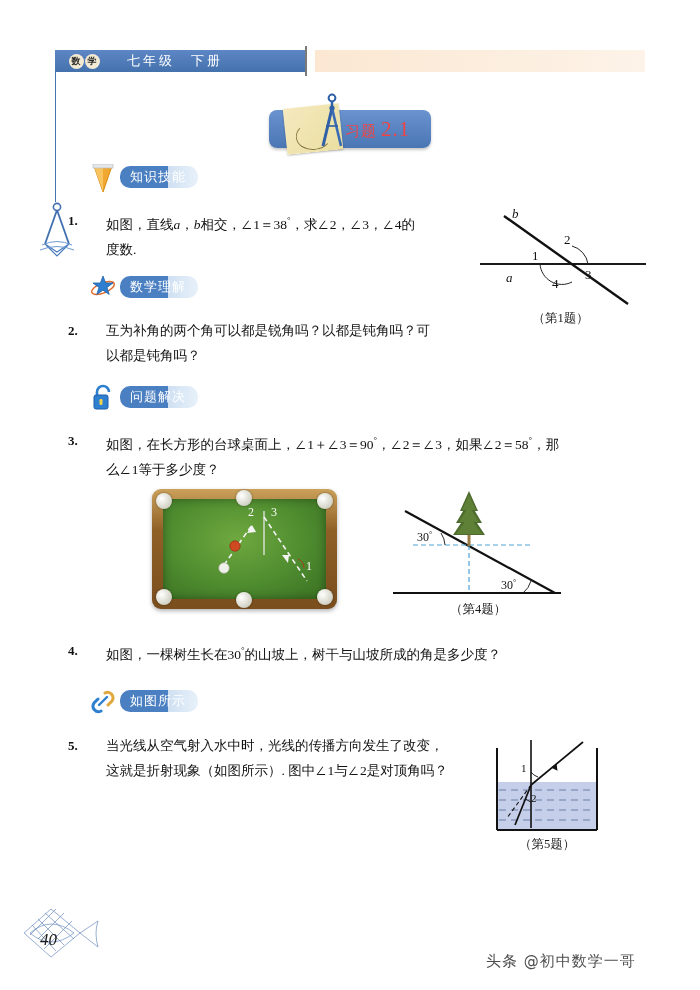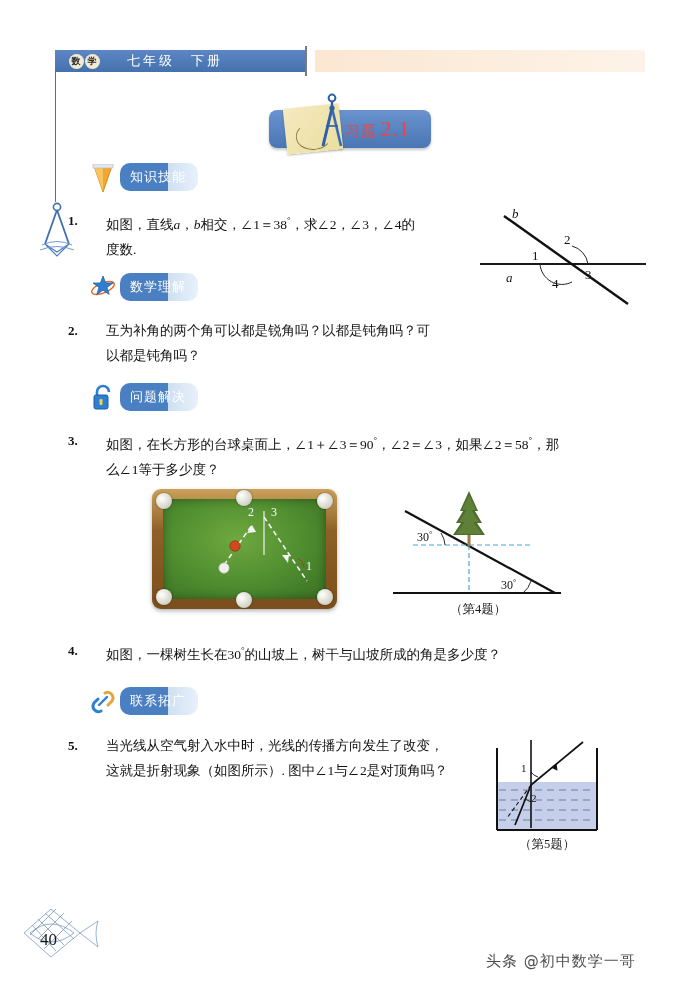--- a/index.html
+++ b/index.html
@@ -43,21 +43,21 @@
     border:1.2px solid #8a7c4a;border-radius:50%;border-top-color:transparent;border-right-color:transparent;}
   .title-compass{position:absolute;left:312px;top:92px;width:40px;height:62px;}
   .title-text{position:absolute;left:345px;top:117px;color:#ef4444;
     font-family:"DejaVu Sans",sans-serif;}
   .title-text .cn{font-size:15px;letter-spacing:1px;}
   .title-text .num{font-size:21px;letter-spacing:1px;margin-left:4px;
     font-family:"Liberation Serif",serif;}
 
   
   .sec{position:absolute;height:22px;display:flex;align-items:center;}
-  .sec .pill{height:28px;border-radius:10px;padding:0 12px 0 10px;
+  .sec .pill{height:22px;border-radius:10px;padding:0 12px 0 10px;
     display:flex;align-items:center;
     background:linear-gradient(to right,#4a7fc1 0%,#4a7fc1 62%,#cfe0f2 62%,#e8f1fa 100%);}
   .sec .pill b{color:#ffffff;font-size:13px;font-weight:normal;letter-spacing:1px;
     font-family:"DejaVu Sans",sans-serif;}
   .sec-icon{width:26px;height:26px;margin-right:4px;position:relative;}
 
   
   .prob{position:absolute;font-size:13.5px;line-height:25px;color:#111;}
   .prob .no{position:absolute;left:0;top:0;font-weight:bold;font-size:13px;
     font-family:"Liberation Serif",serif;}
@@ -82,21 +82,21 @@
     box-shadow:0 0 2px rgba(0,0,0,.5);}
 
   
   .slope{position:absolute;left:383px;top:489px;width:190px;height:120px;}
 
   
   .refr{position:absolute;left:487px;top:740px;width:120px;height:100px;}
 
   
   .pagenum{position:absolute;left:40px;top:930px;font-size:17px;
-    font-family:"Liberation Serif",serif;color:#1a1a1a;z-index:3;}
+    font-family:"Liberation Serif",serif;color:#1a1a1a;z-index:3;font-style:italic;}
   .fish{position:absolute;left:18px;top:905px;width:90px;height:62px;}
   .watermark{position:absolute;left:486px;top:952px;font-size:15px;color:#3d3d3d;
     font-family:"DejaVu Sans",sans-serif;letter-spacing:1px;opacity:.92;}
 </style>
 </head>
 <body>
 
 <div class="page">
 
   <div class="header">
@@ -164,20 +164,21 @@
       <line x1="36" y1="20" x2="160" y2="108" stroke="#111" stroke-width="2.4"></line>
       <path d="M72 68 A22 22 0 0 0 104 86" fill="none" stroke="#222" stroke-width="1"></path>
       <path d="M104 50 A22 22 0 0 1 120 68" fill="none" stroke="#222" stroke-width="1"></path>
       <text x="38" y="86" font-size="13" font-style="italic" font-family="Liberation Serif, serif" fill="#111">a</text>
       <text x="44" y="22" font-size="13" font-style="italic" font-family="Liberation Serif, serif" fill="#111">b</text>
       <text x="64" y="64" font-size="13" font-family="Liberation Serif, serif" fill="#111">1</text>
       <text x="96" y="48" font-size="13" font-family="Liberation Serif, serif" fill="#111">2</text>
       <text x="117" y="83" font-size="13" font-family="Liberation Serif, serif" fill="#111">3</text>
       <text x="84" y="92" font-size="13" font-family="Liberation Serif, serif" fill="#111">4</text>
     </svg>
+    <div class="fig-cap" style="top:114px;">（第1题）</div>
   </div>
 
   <div class="sec" style="left:90px;top:276px;">
     <div class="sec-icon">
       <svg width="26" height="26" viewBox="0 0 26 26">
         <ellipse cx="13" cy="14" rx="12" ry="5" fill="none" stroke="#e06a2c" stroke-width="1.4" transform="rotate(-22 13 14)"></ellipse>
         <path d="M13 2 L15.6 9 L23 9 L17 13.4 L19.2 20.4 L13 16.2 L6.8 20.4 L9 13.4 L3 9 L10.4 9 Z" fill="#2f7fd0" stroke="#1d5fa8" stroke-width=".8"></path>
       </svg>
     </div>
     <div class="pill">
@@ -271,21 +272,21 @@
 
   <div class="sec" style="left:90px;top:690px;">
     <div class="sec-icon">
       <svg width="26" height="28" viewBox="0 0 26 28">
         <path d="M15 5 a5.5 5.5 0 0 1 7 8 l-4 4" fill="none" stroke="#e0a83c" stroke-width="3" stroke-linecap="round"></path>
         <path d="M11 23 a5.5 5.5 0 0 1-7-8 l4-4" fill="none" stroke="#2f7fd0" stroke-width="3" stroke-linecap="round"></path>
         <path d="M9 17 l8-8" stroke="#2f7fd0" stroke-width="2.4" stroke-linecap="round"></path>
       </svg>
     </div>
     <div class="pill">
-      <b>联系拓广</b>
+      <b>如图所示</b>
     </div>
   </div>
 
   <div class="prob" style="left:68px;top:733px;width:420px;">
     <span class="no">5.</span>
     <span class="body">
       <span>当光线从空气射入水中时，光线的传播方向发生了改变，</span><br>
       <span>这就是折射现象（如图所示）. 图中</span><span class="ang num-r">1</span><span>与</span><span class="ang num-r">2</span><span>是对顶角吗？</span>
     </span>
   </div>

